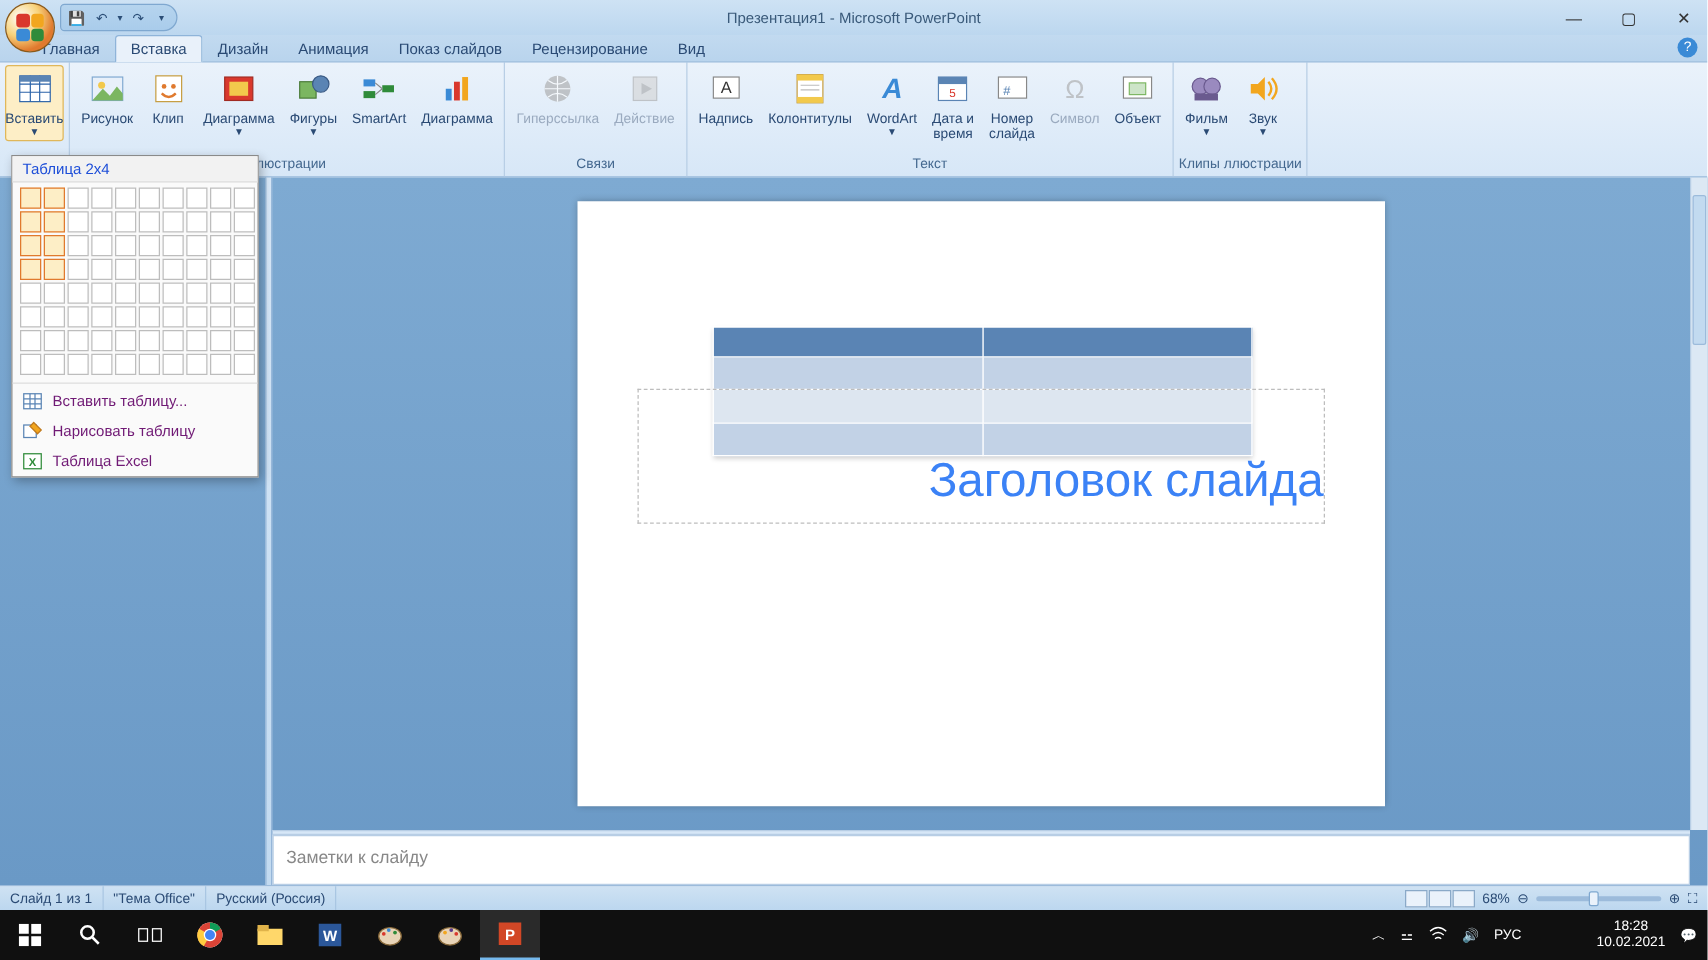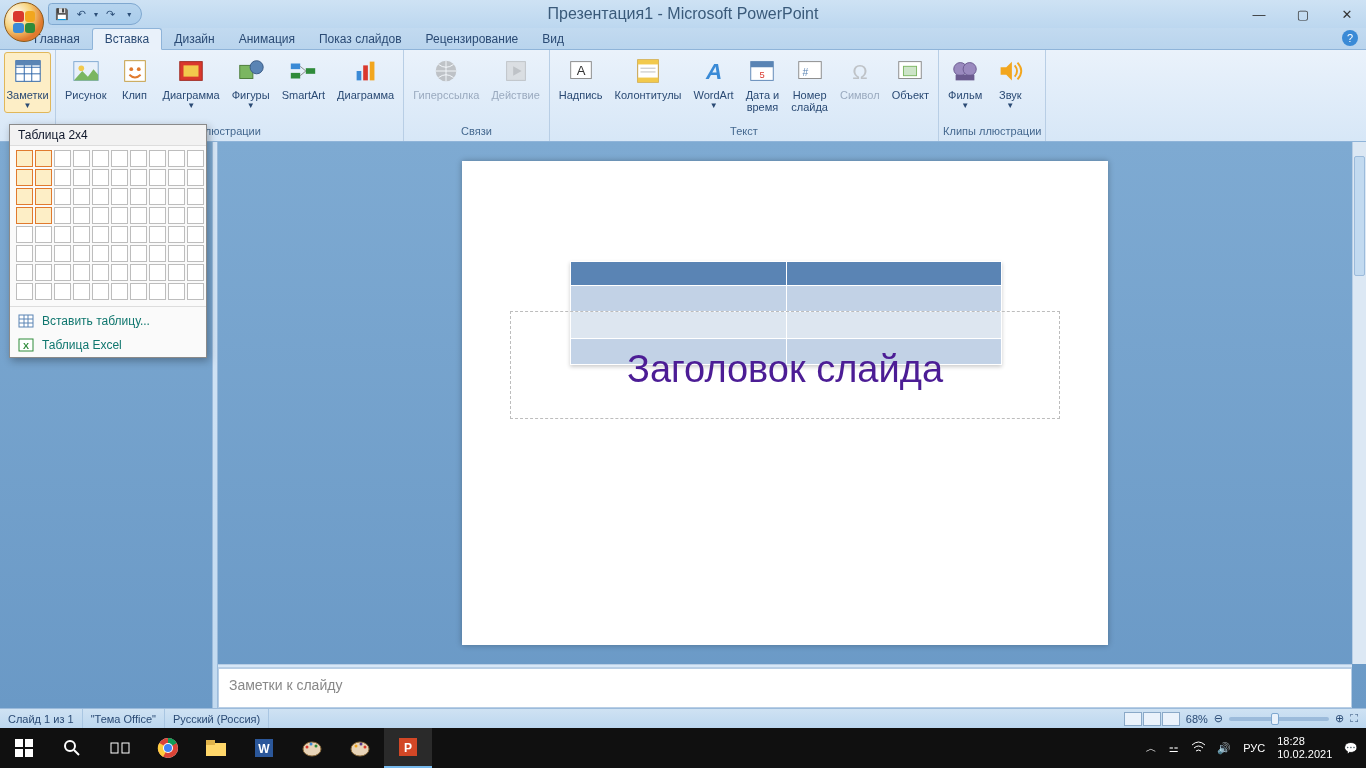--- a/index.html
+++ b/index.html
@@ -6,21 +6,21 @@
 html, body { width: 1366px; height: 768px; overflow: hidden; background: #fff; }
 
 
 .titlebar { height: 28px; background: linear-gradient(#cee2f4, #bcd7ef); display: flex; align-items: center; position: relative; }
 .office-btn { width: 40px; height: 40px; border-radius: 50%; background: radial-gradient(circle at 30% 30%, #fff, #f7d27a 40%, #e07a2e 70%); border: 1px solid #8a5a1a; position: absolute; left: 4px; top: 2px; z-index: 50; display:flex; align-items:center; justify-content:center;}
 .office-btn .quad { width:22px; height:22px; display:grid; grid-template-columns:1fr 1fr; grid-template-rows:1fr 1fr; gap:1px;}
 .office-btn .quad div{border-radius:3px;}
 .office-btn .q1{background:#d9382d;} .office-btn .q2{background:#f2a61e;} .office-btn .q3{background:#3a8ad6;} .office-btn .q4{background:#2f8b3a;}
 .qat { margin-left: 48px; height: 22px; background: linear-gradient(#b6d4ee,#a9cceb); border:1px solid #7fa8d0; border-radius: 4px 12px 12px 4px; display:flex; align-items:center; padding:0 10px 0 6px; gap:8px;}
 .qat span { font-size:11px; color:#2b4e77; }
-.title-text { position:absolute; left:50%; transform:translateX(-50%); font-size:16px; color:#3a5a7a;}
+.title-text { position:absolute; left:50%; transform:translateX(-50%); font-size:12px; color:#3a5a7a;}
 .win-controls { position:absolute; right:6px; top:0; display:flex; gap:18px; height:28px; align-items:center;}
 .win-controls div { width:26px; text-align:center; font-size:13px; color:#333; cursor:default;}
 
 
 .tabsrow { height:22px; background:linear-gradient(#c2daf0,#b9d4ed); display:flex; align-items:flex-end; padding-left:22px; border-bottom:1px solid #8fb4d9; position:relative;}
 .tab { padding:3px 12px 3px 12px; font-size:12px; color:#2a4a74; cursor:default;}
 .tab.active { background:#e9f1fa; border:1px solid #8fb4d9; border-bottom:1px solid #e9f1fa; border-radius:3px 3px 0 0; margin-bottom:-1px;}
 .help-btn { position:absolute; right:8px; top:2px; width:16px; height:16px; border-radius:50%; background:#3a8ad6; color:#fff; font-size:11px; text-align:center; line-height:16px;}
 
 
@@ -33,35 +33,35 @@
 .ritem.disabled { color:#9aaabf; }
 .ritem.disabled .ico { filter:grayscale(100%) opacity(60%);}
 .ritem.open { background:#fdeec6; border:1px solid #e0b75a;}
 .dd-arrow { font-size:8px; color:#2a4a74;}
 
 
 .ico svg { width:30px; height:30px;}
 
 
 .table-dd { position:absolute; left:9px; top:124px; width:198px; background:#fafafa; border:1px solid #8a8a8a; box-shadow:2px 3px 8px rgba(0,0,0,.3); z-index:100; font-size:12px;}
-.table-dd .dd-title { background:#f2f2f2; padding:3px 8px; color:#0f172a; border-bottom:1px solid #ddd;}
+.table-dd .dd-title { background:#f2f2f2; padding:3px 8px; color:#1d4ed8; border-bottom:1px solid #ddd;}
 .cell-grid { padding:4px 6px; display:grid; grid-template-columns:repeat(10,17px); grid-template-rows:repeat(8,17px); gap:2px;}
 .cell-grid div { border:1px solid #bdbdbd; background:#fff;}
 .cell-grid div.hl { border:1px solid #e07a2e; background:#fdeec6;}
 .dd-sep { height:1px; background:#ddd; margin:2px 0;}
-.dd-item { display:flex; align-items:center; gap:8px; padding:4px 8px; color:#0f766e;}
+.dd-item { display:flex; align-items:center; gap:8px; padding:4px 8px; color:#701a75;}
 .dd-item .mi-ico { width:16px; height:16px; display:flex; align-items:center; justify-content:center;}
 
 
 .workspace { position:absolute; left:0; top:142px; right:0; bottom:60px; background:linear-gradient(#7eaad2,#6a99c6); }
 .slidepanel-border { position:absolute; left:212px; top:0; width:6px; bottom:0; background:linear-gradient(#d7e7f7,#c2daf0); border-left:1px solid #9cbbdb; border-right:1px solid #9cbbdb;}
 .slide-area { position:absolute; left:218px; right:14px; top:0; bottom:44px; display:flex; align-items:center; justify-content:center;}
 .slide { width:646px; height:484px; background:#fff; box-shadow:0 0 6px rgba(0,0,0,.3); position:relative;}
 .title-ph { position:absolute; left:48px; top:150px; width:550px; height:108px; border:1px dashed #bdbdbd;}
-.title-ph .txt { position:absolute; left:0; right:0; top:36px; text-align:center; font-size:38px; color:#4c1d95;}
+.title-ph .txt { position:absolute; left:0; right:0; top:52px; text-align:right; font-size:38px; color:#3b82f6;}
 .sub-ph { position:absolute; left:94px; top:276px; width:458px; height:126px; border:1px dashed #bdbdbd;}
 .sub-ph .txt { text-align:center; font-size:22px; color:#9a9a9a; padding-top:14px;}
 .tbl-preview { position:absolute; left:108px; top:100px; width:432px; height:104px; box-shadow:0 2px 4px rgba(0,0,0,.2);}
 .tbl-preview table { width:100%; height:100%; border-collapse:collapse;}
 .tbl-preview td { border:1px solid #fff;}
 .tbl-preview .hdr td { background:#5a84b4; height:24px;}
 .tbl-preview .r1 td { background:#c2d2e6;}
 .tbl-preview .r2 td { background:#dde6f0;}
 .tbl-preview .r3 td { background:#c2d2e6;}
 
@@ -79,21 +79,21 @@
 .viewbtns { display:flex; gap:1px;}
 .viewbtns div{ width:18px; height:14px; border:1px solid #8aa9c8; background:#eaf2fb;}
 .zoom-slider { width:100px; height:4px; background:#9cbbdb; position:relative; border-radius:2px;}
 .zoom-slider .zthumb { position:absolute; left:42px; top:-4px; width:8px; height:12px; background:#eaf2fb; border:1px solid #7fa8d0; border-radius:2px;}
 
 
 .taskbar { position:absolute; left:0; right:0; bottom:0; height:40px; background:#101010; display:flex; align-items:center;}
 .taskbar .tbtn { width:48px; height:40px; display:flex; align-items:center; justify-content:center; color:#fff;}
 .taskbar .tbtn.active { border-bottom:2px solid #76b9ed; background:#2a2a2a;}
 .taskbar .tray { margin-left:auto; display:flex; align-items:center; gap:12px; color:#fff; font-size:11px; padding-right:8px;}
-.taskbar .clock { text-align:left; line-height:13px;}
+.taskbar .clock { text-align:center; line-height:13px;margin-left:48px;}
 </style>
 </head>
 <body>
 
 <div class="titlebar">
   <div class="office-btn">
     <div class="quad">
         <div class="q1"></div>
         <div class="q2"></div>
         <div class="q3"></div>
@@ -134,21 +134,21 @@
         <div class="ico">
             <svg viewBox="0 0 32 32">
               <rect x="3" y="5" width="26" height="22" fill="#fff" stroke="#2a62a8"></rect>
               <line x1="3" y1="12" x2="29" y2="12" stroke="#2a62a8"></line>
               <line x1="3" y1="19" x2="29" y2="19" stroke="#2a62a8"></line>
               <line x1="12" y1="5" x2="12" y2="27" stroke="#2a62a8"></line>
               <line x1="20" y1="5" x2="20" y2="27" stroke="#2a62a8"></line>
               <rect x="3" y="5" width="26" height="5" fill="#5a84b4"></rect>
             </svg>
           </div>
-        <span>Заметки</span>
+        <span>Вставить</span>
         <span class="dd-arrow">▼</span>
       </div>
     </div>
     <div class="group-label" style="visibility:hidden">Таблицы</div>
   </div>
 
   <div class="group">
     <div class="group-items">
       <div class="ritem">
           <div class="ico">
@@ -431,20 +431,29 @@
     <div class="mi-ico">
         <svg width="16" height="16" viewBox="0 0 16 16">
           <rect x="1" y="2" width="14" height="12" fill="#fff" stroke="#5a84b4"></rect>
           <line x1="1" y1="6" x2="15" y2="6" stroke="#5a84b4"></line>
           <line x1="1" y1="10" x2="15" y2="10" stroke="#5a84b4"></line>
           <line x1="6" y1="2" x2="6" y2="14" stroke="#5a84b4"></line>
           <line x1="10" y1="2" x2="10" y2="14" stroke="#5a84b4"></line>
         </svg>
       </div>
     <span>Вставить таблицу...</span>
+  </div>
+  <div class="dd-item">
+    <div class="mi-ico">
+        <svg width="16" height="16" viewBox="0 0 16 16">
+          <rect x="1" y="3" width="10" height="10" fill="#fff" stroke="#5a84b4"></rect>
+          <polygon points="9,1 15,7 12,10 6,4" fill="#f2a61e" stroke="#c07a1e"></polygon>
+        </svg>
+      </div>
+    <span>Нарисовать таблицу</span>
   </div>
   <div class="dd-item">
     <div class="mi-ico">
         <svg width="16" height="16" viewBox="0 0 16 16">
           <rect x="1" y="2" width="14" height="12" fill="#fff" stroke="#2f8b3a"></rect>
           <text x="8" y="12" font-size="9" text-anchor="middle" fill="#2f8b3a" font-weight="bold">X</text>
         </svg>
       </div>
     <span>Таблица Excel</span>
   </div>

